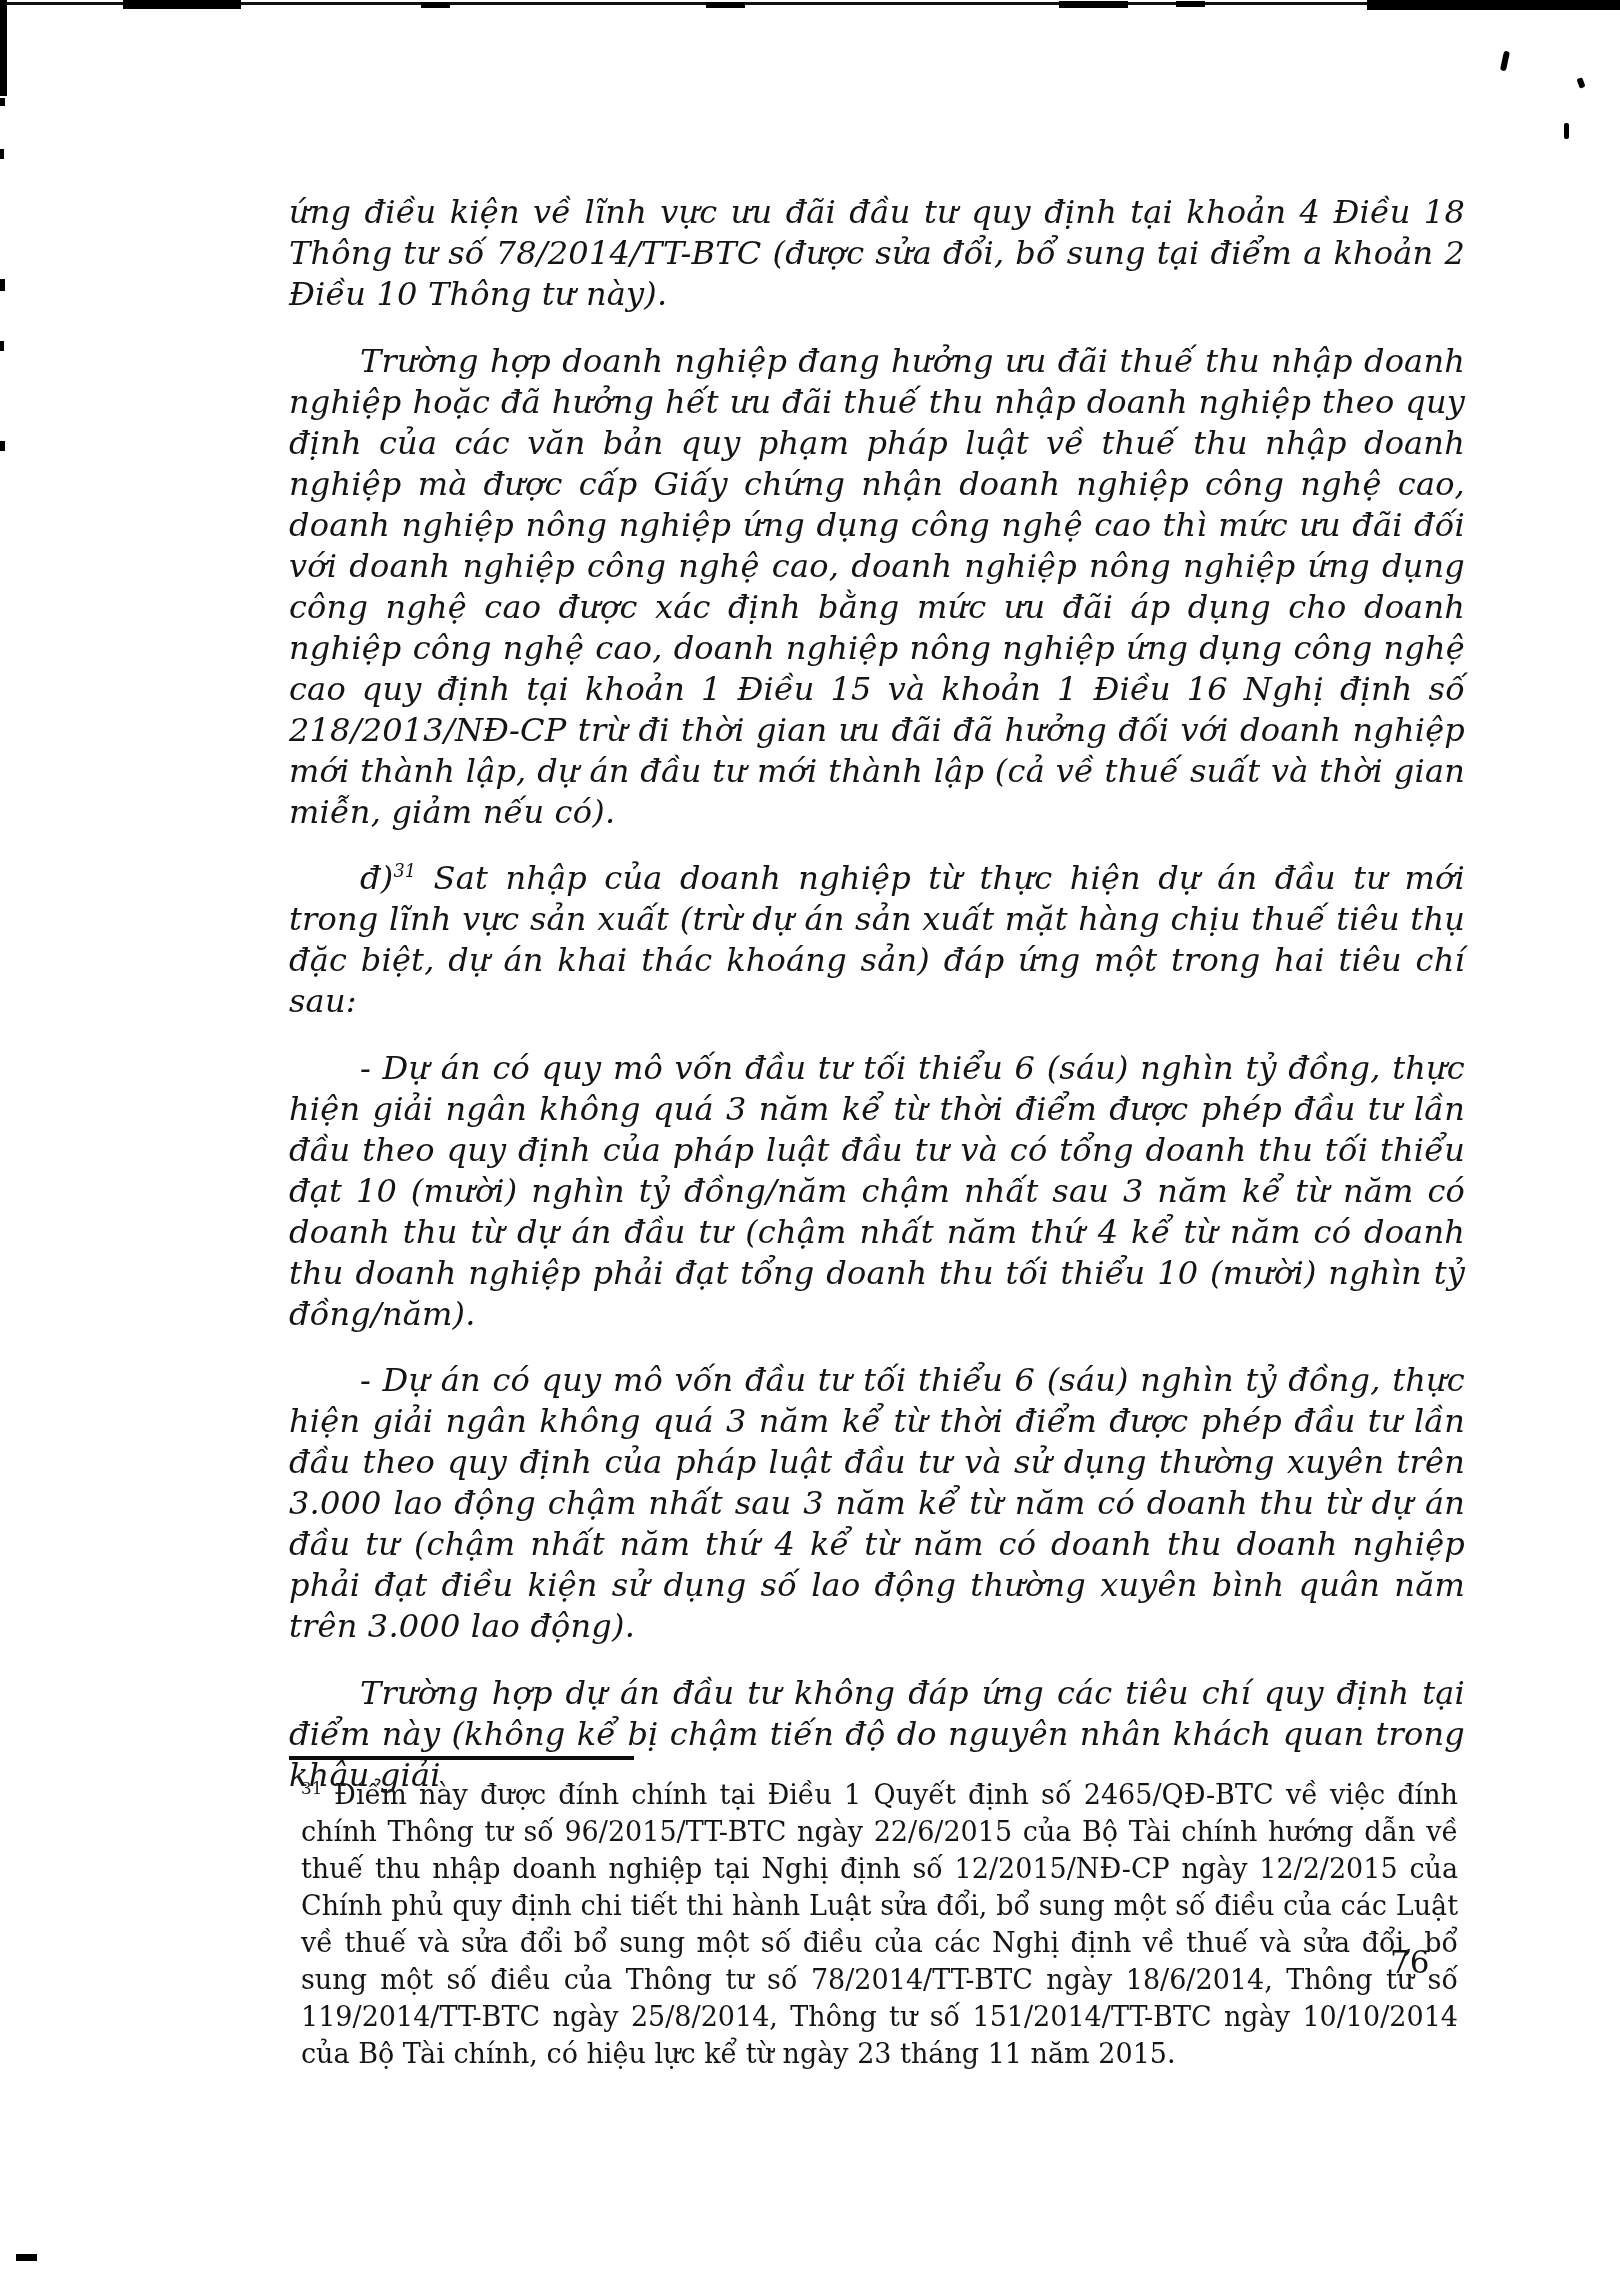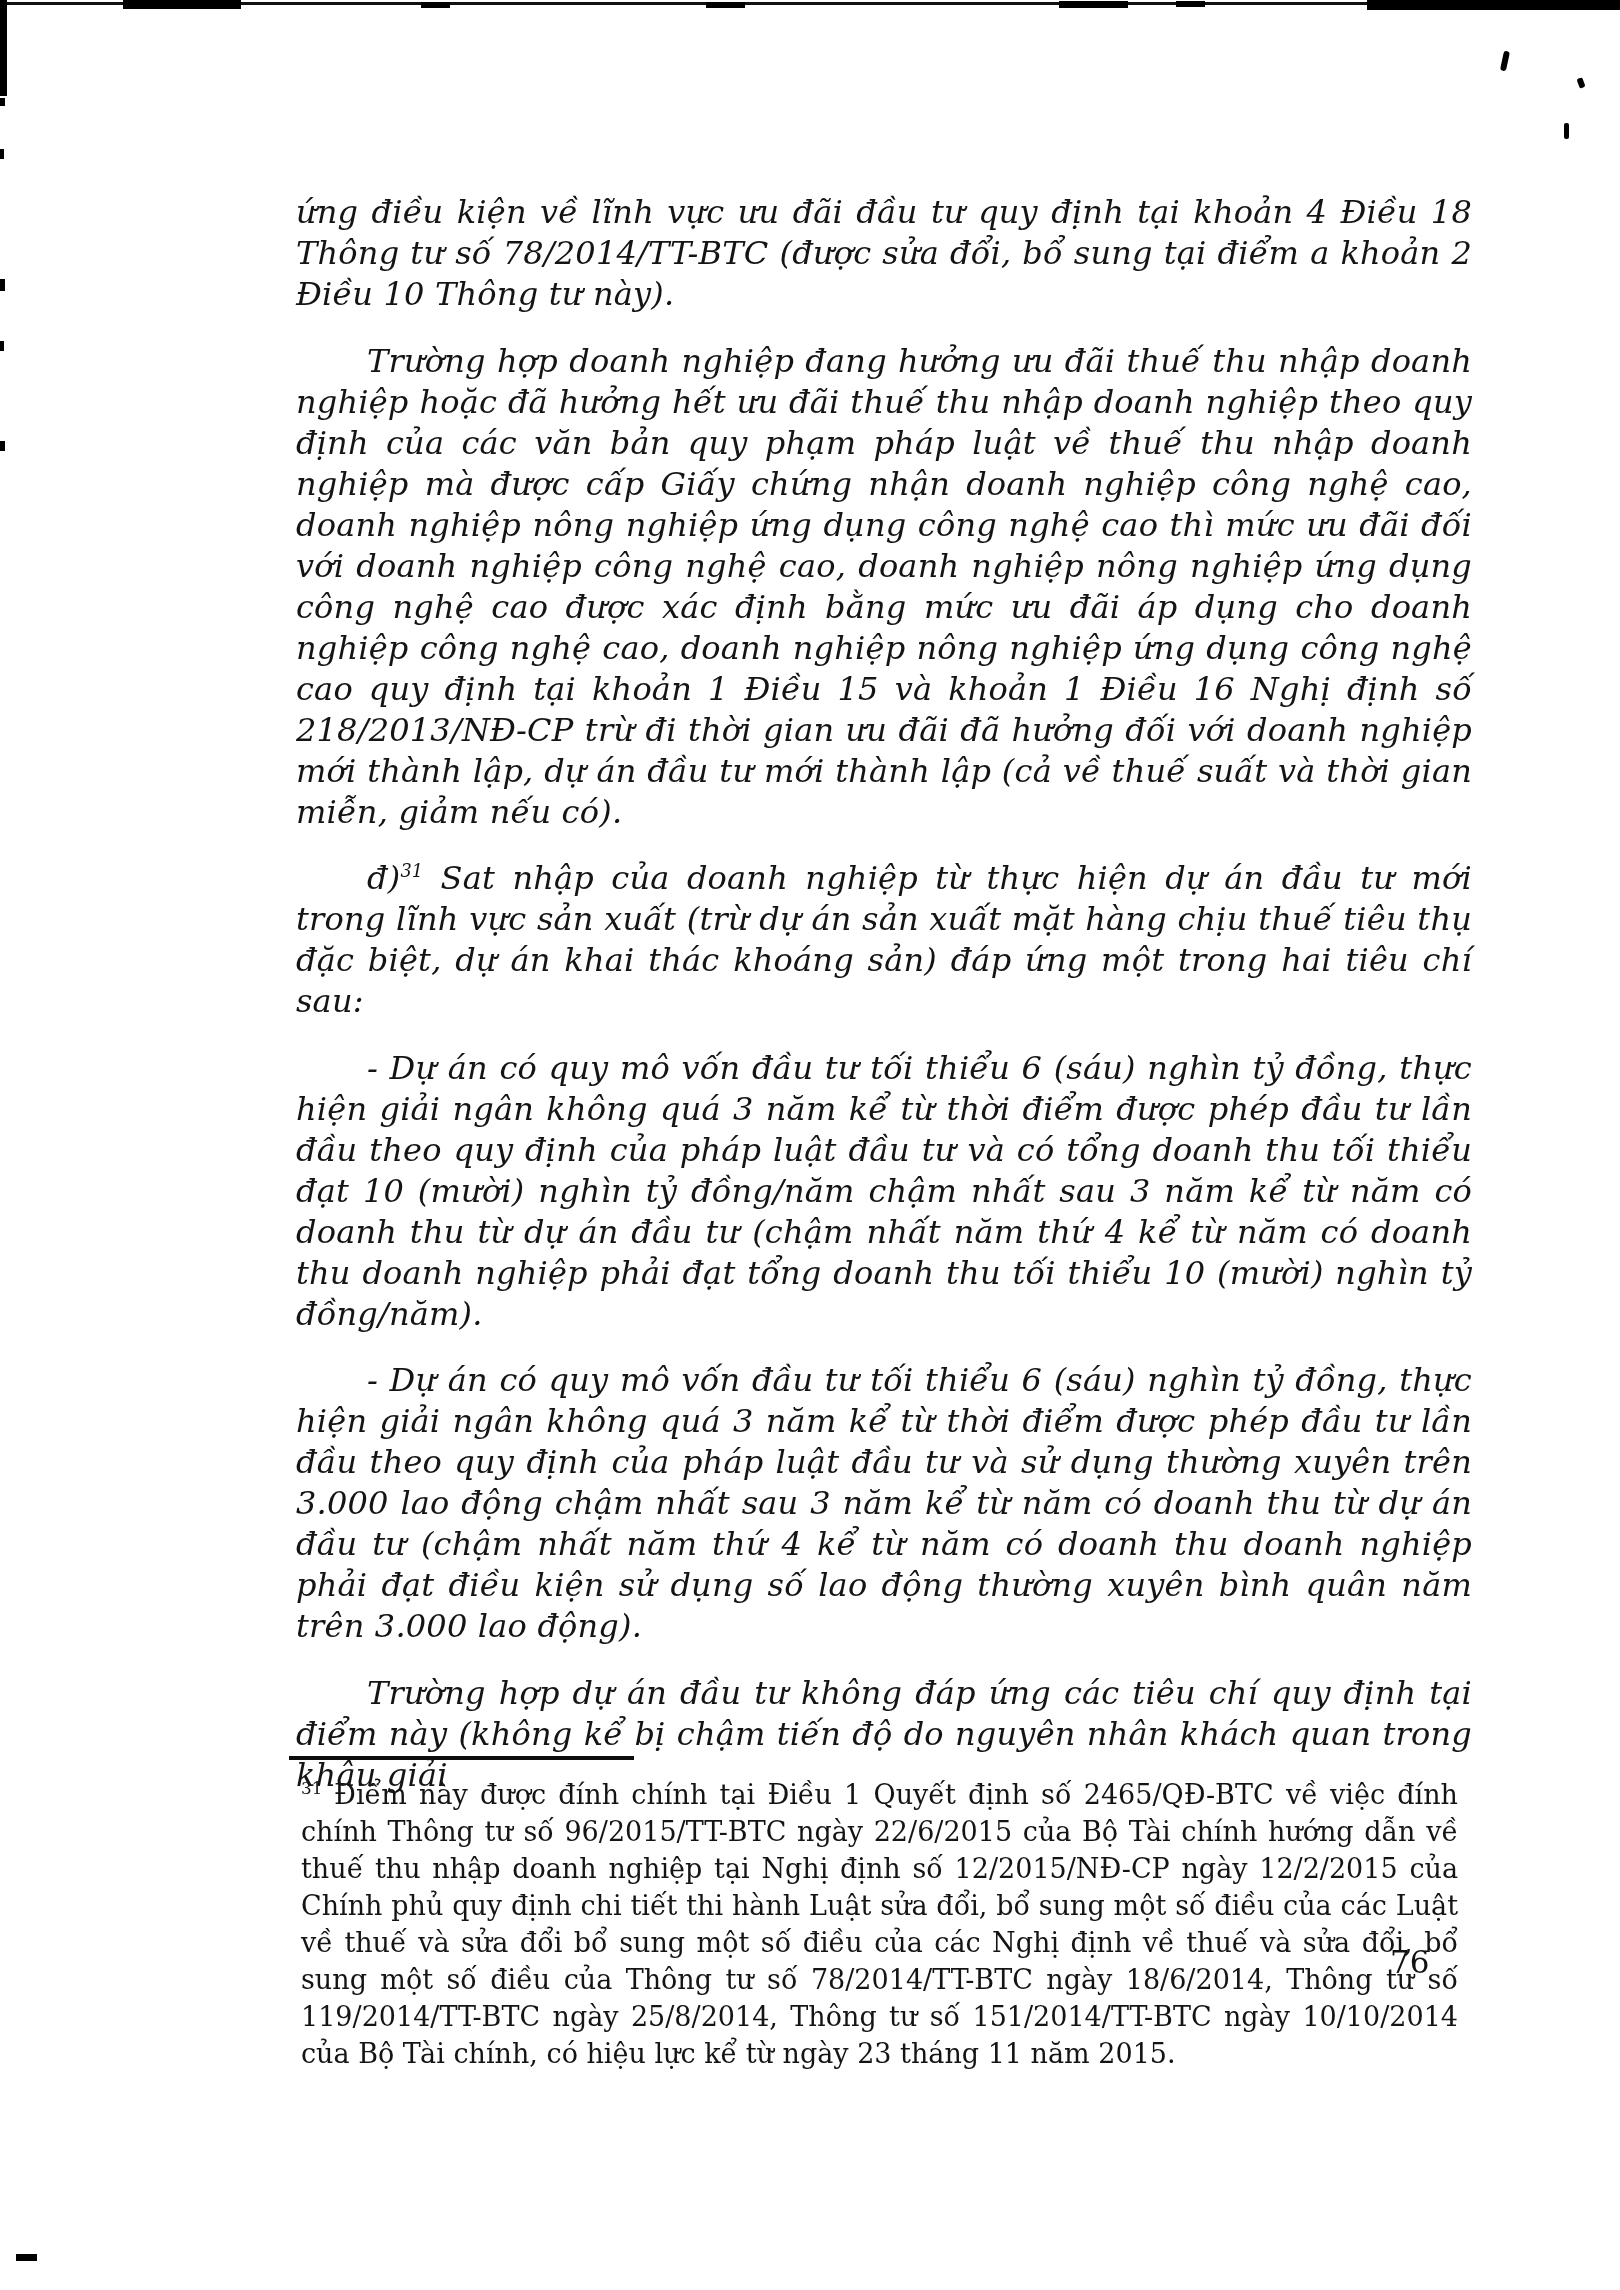--- a/index.html
+++ b/index.html
@@ -15,21 +15,20 @@
   
   .artifact { position: absolute; background: #000; }
   .artifact.soft { background: #111; }
 
   
   .content {
     position: absolute;
     left: 289px;
     top: 192px;
     width: 1176px;
-    margin-left: 7px;
   }
   .para {
     font-style: italic;
     font-size: 32px;
     line-height: 41px;
     text-align: justify;
     margin: 0 0 25.5px 0;
     letter-spacing: 0.2px;
   }
   .para.indent { text-indent: 71px; }

